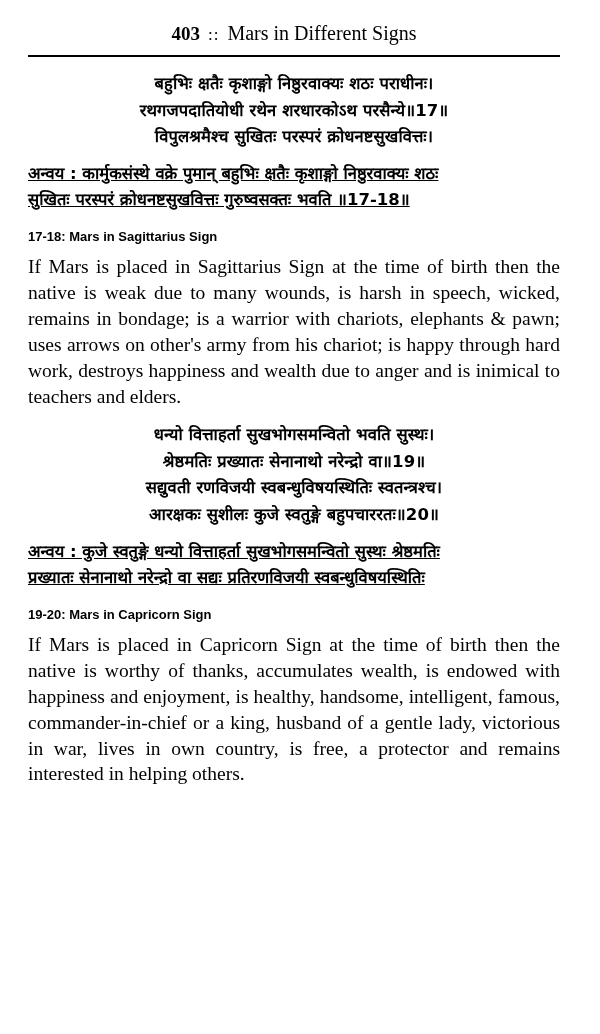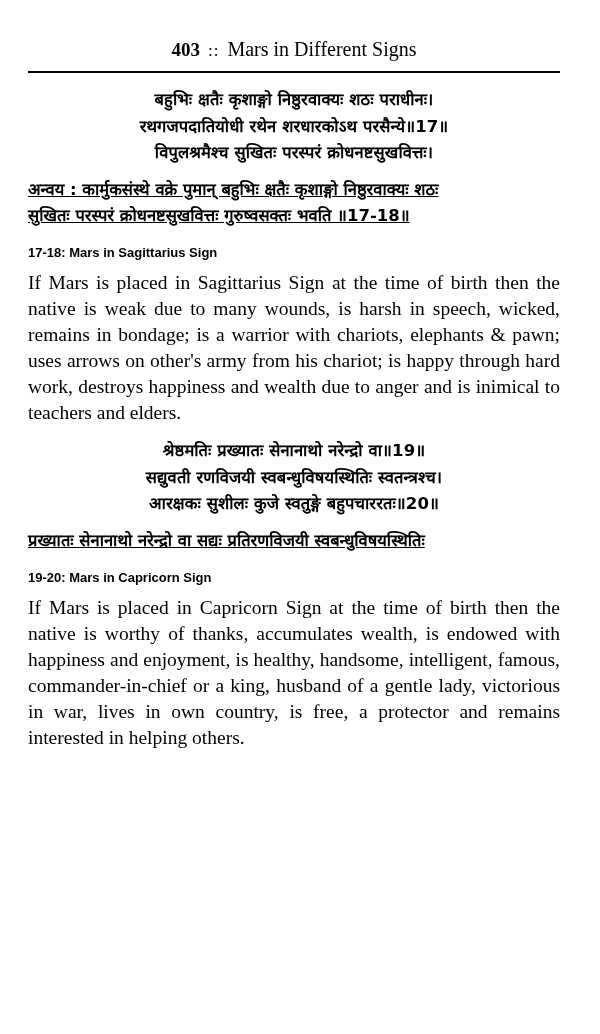--- a/index.html
+++ b/index.html
@@ -12,21 +12,21 @@
     height: 1034px;
     font-family: "Liberation Serif", serif;
     color: #000000;
     overflow: hidden;
   }
   .page {
     position: relative;
     width: 588px;
     height: 1034px;
     box-sizing: border-box;
-    padding: 16px 28px;
+    padding: 0 28px;
   }
   
   .header {
     display: flex;
     align-items: baseline;
     justify-content: center;
     gap: 8px;
     padding-top: 22px;
     padding-bottom: 6px;
     font-size: 18px;
@@ -117,26 +117,28 @@
   <div class="anvaya">
     <div class="just">अन्वय : कार्मुकसंस्थे वक्रे पुमान् बहुभिः क्षतैः कृशाङ्गो निष्ठुरवाक्यः शठः</div>
     <div>सुखितः परस्परं क्रोधनष्टसुखवित्तः गुरुष्वसक्तः भवति ॥17-18॥</div>
   </div>
 
   <h2 class="heading">17-18: Mars in Sagittarius Sign</h2>
 
   <p class="para">If Mars is placed in Sagittarius Sign at the time of birth then the native is weak due to many wounds, is harsh in speech, wicked, remains in bondage; is a warrior with chariots, elephants &amp; pawn; uses arrows on other's army from his chariot; is happy through hard work, destroys happiness and wealth due to anger and is inimical to teachers and elders.</p>
 
   <div class="verse">
+    <div>धन्यो वित्ताहर्ता सुखभोगसमन्वितो भवति सुस्थः।</div>
     <div>श्रेष्ठमतिः प्रख्यातः सेनानाथो नरेन्द्रो वा॥19॥</div>
     <div>सद्युवती रणविजयी स्वबन्धुविषयस्थितिः स्वतन्त्रश्च।</div>
     <div>आरक्षकः सुशीलः कुजे स्वतुङ्गे बहुपचाररतः॥20॥</div>
   </div>
 
   <div class="anvaya">
+    <div class="just">अन्वय : कुजे स्वतुङ्गे धन्यो वित्ताहर्ता सुखभोगसमन्वितो सुस्थः श्रेष्ठमतिः</div>
     <div class="just">प्रख्यातः सेनानाथो नरेन्द्रो वा सद्यः प्रतिरणविजयी स्वबन्धुविषयस्थितिः</div>
   </div>
 
   <h2 class="heading">19-20: Mars in Capricorn Sign</h2>
 
   <p class="para">If Mars is placed in Capricorn Sign at the time of birth then the native is  worthy of thanks, accumulates wealth, is endowed with happiness and enjoyment, is healthy, handsome, intelligent, famous, commander-in-chief or a king, husband of a gentle lady, victorious in war, lives in own country, is free, a protector and remains interested in helping others.</p>
 
 </div>
 
 </body></html>

